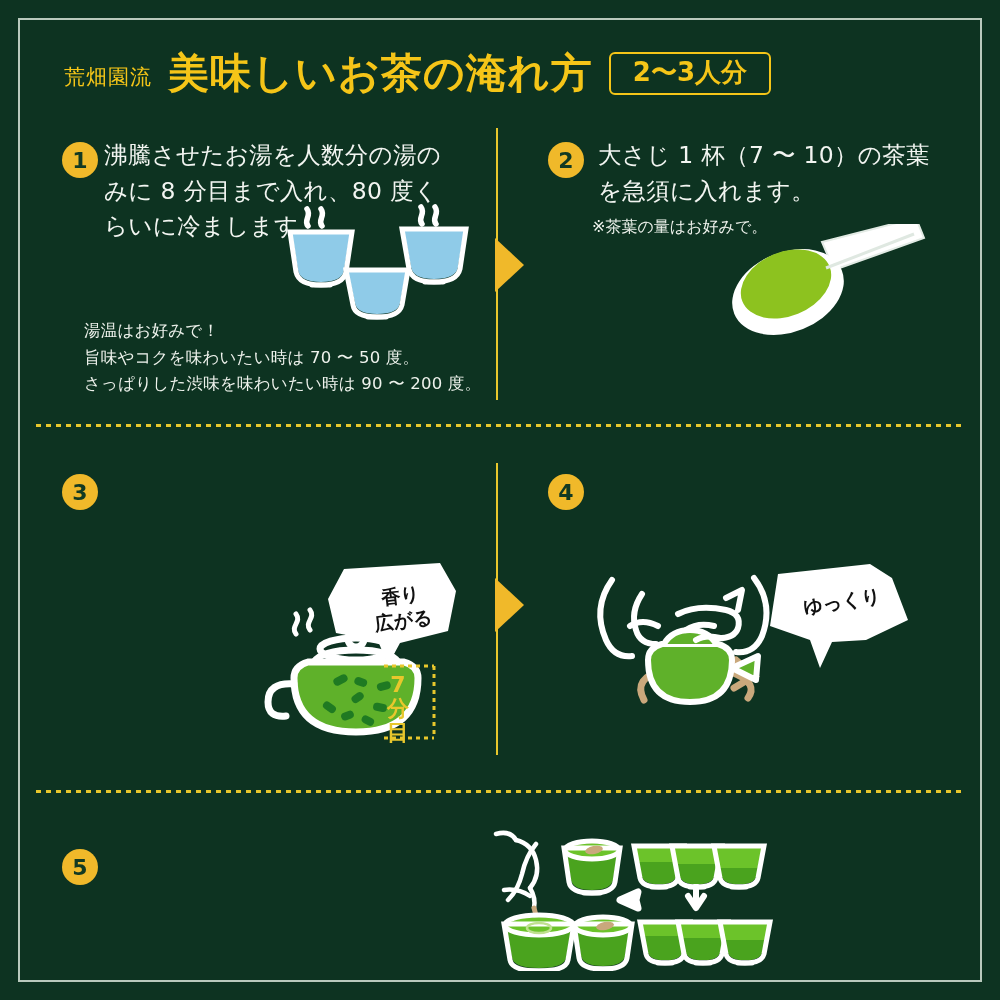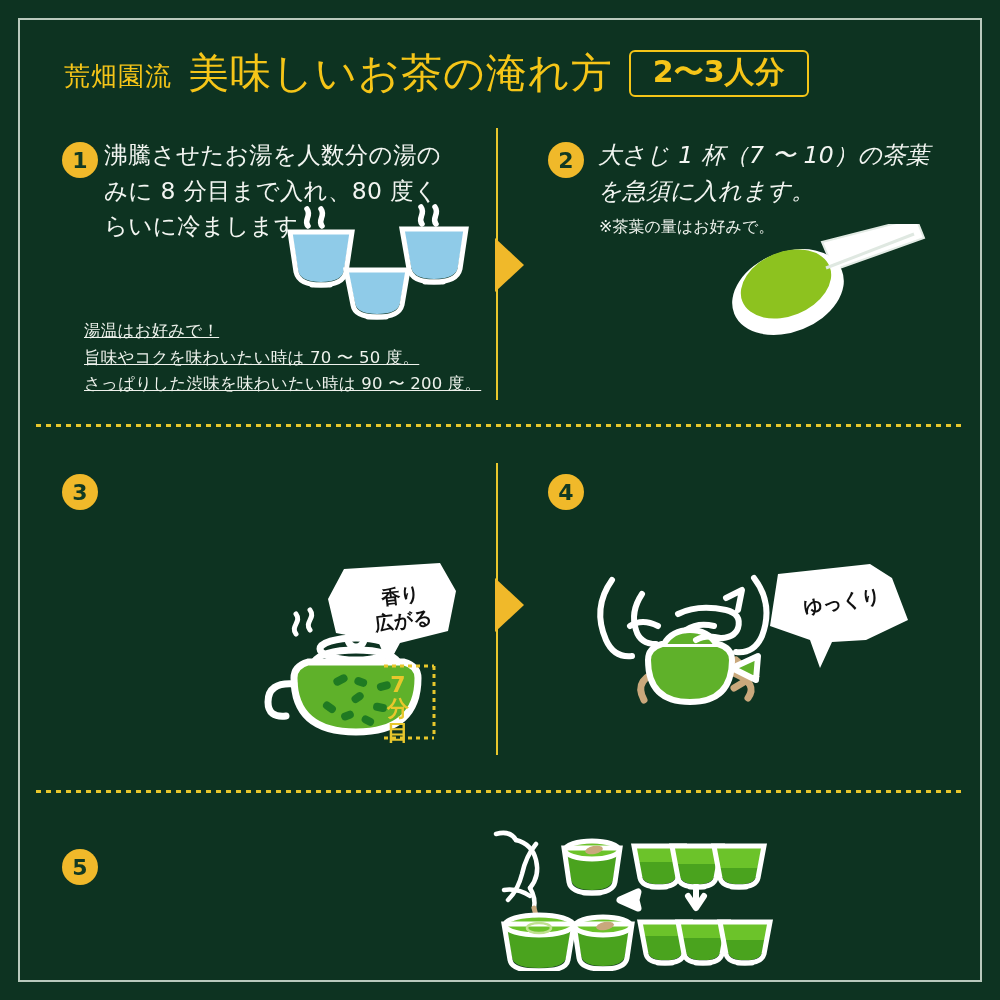--- a/index.html
+++ b/index.html
@@ -35,39 +35,39 @@
     position: absolute;
     left: 64px;
     top: 42px;
     right: 50px;
     height: 62px;
     display: flex;
     align-items: center;
   }
   .brand {
     color: #f5c518;
-    font-size: 26px;
+    font-size: 21px;
     letter-spacing: 1px;
     white-space: nowrap;
     margin-right: 16px;
     margin-top: 7px;
   }
   .headline {
     color: #f5c518;
     font-size: 41px;
-    font-weight: normal;
+    font-weight: bold;
     letter-spacing: 1px;
     white-space: nowrap;
   }
   .serving-badge {
     margin-left: 16px;
     border: 2px solid #f5c518;
     border-radius: 6px;
     color: #f5c518;
-    font-size: 30px;
+    font-size: 26px;
     font-weight: bold;
     padding: 5px 22px 8px 22px;
     white-space: nowrap;
     line-height: 1;
   }
 
   
   .hdivider {
     position: absolute;
     left: 36px;
@@ -127,21 +127,20 @@
     font-size: 16px;
     line-height: 1.5;
     margin-top: 6px;
   }
   .note-block {
     position: absolute;
     color: #eef2ec;
     font-size: 16.5px;
     line-height: 1.62;
     letter-spacing: 0.2px;
-    text-decoration: underline;
   }
 
   .s1 { left: 62px; top: 138px; width: 400px; }
   .s2 { left: 548px; top: 138px; width: 400px; }
   .s3 { left: 62px; top: 470px; width: 400px; }
   .s4 { left: 548px; top: 470px; width: 400px; }
   .s5 { left: 62px; top: 845px; width: 400px; }
   .note1 { left: 84px; top: 318px; width: 400px; }
 
   
@@ -210,22 +209,22 @@
         <path d="M74 72 L136 72 L130 107 Q127 119 105 119 Q83 119 81 107 Z" fill="none" stroke="#ffffff" stroke-width="5"></path>
         <path d="M96 119 L114 119" stroke="#ffffff" stroke-width="5" stroke-linecap="round"></path>
       </g>
     </svg>
   </div>
 
   <div class="step s2">
     <div class="step-head">
       <div class="num-circle">2</div>
       <div>
-        <div class="step-text" style="margin-left:14px;font-style:italic;">大さじ 1 杯（7 〜 10）の茶葉を急須に入れます。</div>
-        <div class="step-subnote" style="margin-left:15px;">※茶葉の量はお好みで。</div>
+        <div class="step-text" style="margin-left:14px;">大さじ 1 杯（7 〜 10）の茶葉を急須に入れます。</div>
+        <div class="step-subnote" style="margin-left:8px;">※茶葉の量はお好みで。</div>
       </div>
     </div>
   </div>
 
   <div class="illus i2">
     <svg width="210" height="115" viewBox="0 0 210 115">
       <g>
         <path d="M96 18 L190 -6 L198 14 L108 46 Z" fill="#ffffff" stroke="#e3ebe5" stroke-width="2"></path>
         <ellipse cx="62" cy="68" rx="58" ry="40" transform="rotate(-22 62 68)" fill="#ffffff"></ellipse>
         <ellipse cx="60" cy="60" rx="47" ry="32" transform="rotate(-22 60 60)" fill="#8dc21f"></ellipse>

